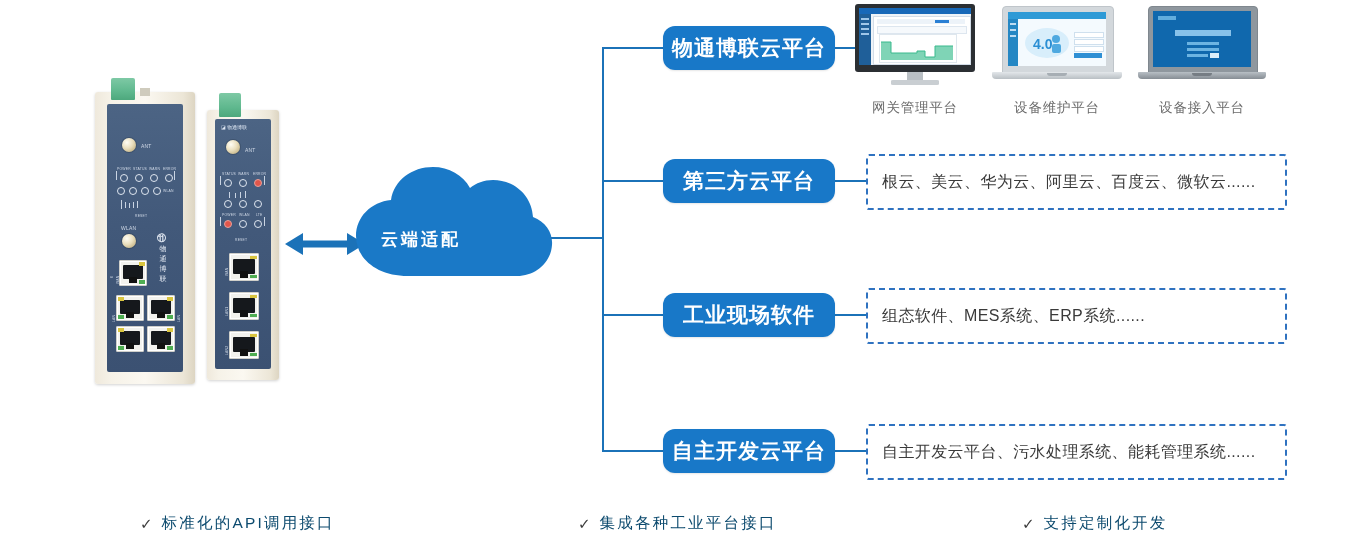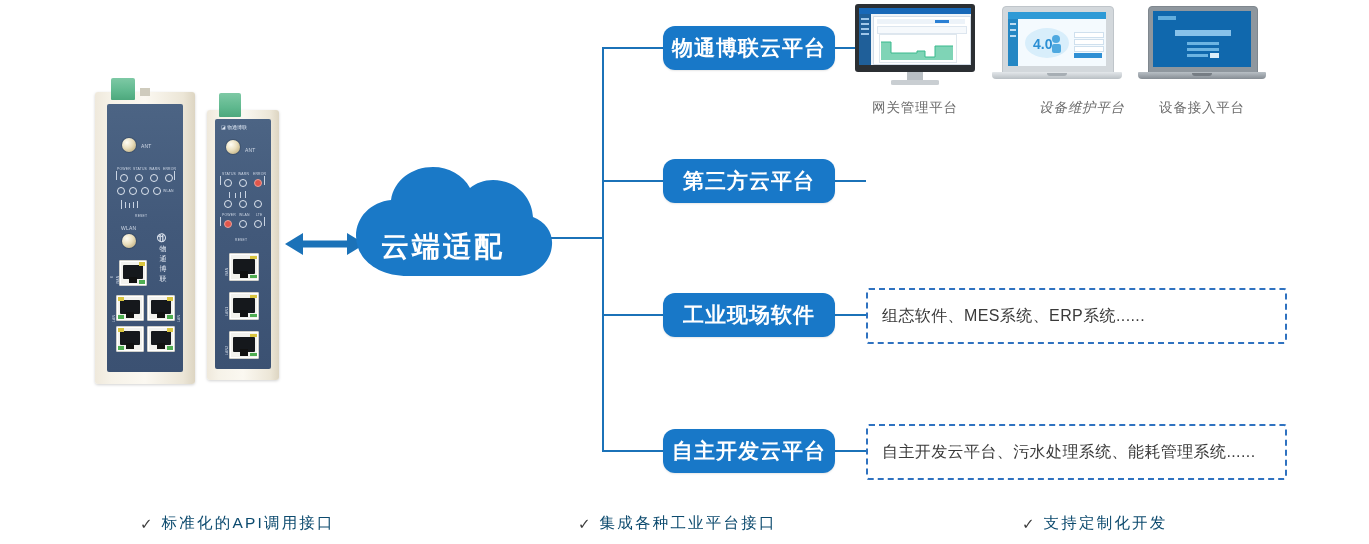--- a/index.html
+++ b/index.html
@@ -41,21 +41,21 @@
   .rj45 .y{position:absolute;width:22%;height:14%;background:#d9c540;top:6%;}
   .rj45 .g{position:absolute;width:22%;height:14%;background:#4fae52;bottom:6%;}
   .brandmark{position:absolute;color:#e6ecf5;font-size:9px;font-weight:700;}
   .brandcn{position:absolute;color:#e6ecf5;font-size:7px;line-height:10px;text-align:center;}
   .topbrand{position:absolute;color:#dde6f2;font-size:5px;white-space:nowrap;}
 
   
   .dblarrow{position:absolute;}
 
   
-  .cloud-label{position:absolute;color:#ffffff;font-size:28px;font-weight:700;
+  .cloud-label{position:absolute;color:#ffffff;font-size:17px;font-weight:700;
     letter-spacing:3px;white-space:nowrap;}
 
   
   .line{position:absolute;background:#1b72b8;}
 
   
   .pill{position:absolute;background:#1878c8;border-radius:12px;
     display:flex;align-items:center;justify-content:center;
     color:#ffffff;font-size:21px;font-weight:700;letter-spacing:1px;
     box-shadow:0 1px 2px rgba(0,0,0,.10);}
@@ -271,20 +271,23 @@
   <div class="line" style="left:834px;top:47px;width:32px;height:2px;"></div>
   <div class="line" style="left:834px;top:180px;width:32px;height:2px;"></div>
   <div class="line" style="left:834px;top:314px;width:32px;height:2px;"></div>
   <div class="line" style="left:834px;top:450px;width:32px;height:2px;"></div>
 
   <div class="pill" style="left:663px;top:159px;width:172px;height:44px;">第三方云平台</div>
   <div class="pill" style="left:663px;top:26px;width:172px;height:44px;">物通博联云平台</div>
   <div class="pill" style="left:663px;top:293px;width:172px;height:44px;">工业现场软件</div>
   <div class="pill" style="left:663px;top:429px;width:172px;height:44px;">自主开发云平台</div>
 
+  <div class="dashbox" style="left:866px;top:154px;width:417px;height:52px;">
+    <span>根云、美云、华为云、阿里云、百度云、微软云......</span>
+  </div>
   <div class="dashbox" style="left:866px;top:288px;width:417px;height:52px;">
     <span>组态软件、MES系统、ERP系统......</span>
   </div>
   <div class="dashbox" style="left:866px;top:424px;width:417px;height:52px;">
     <span>自主开发云平台、污水处理系统、能耗管理系统......</span>
   </div>
 
   <div class="thumb" style="left:855px;top:4px;width:120px;height:82px;">
     <div class="mon-bez" style="left:0;top:0;width:120px;height:68px;"></div>
     <div class="mon-scr" style="left:4px;top:4px;width:112px;height:57px;">
@@ -341,21 +344,21 @@
       <div class="bar" style="left:34px;top:31px;width:32px;height:3px;background:#6cb4e2;"></div>
       <div class="bar" style="left:34px;top:37px;width:32px;height:3px;background:#6cb4e2;"></div>
       <div class="bar" style="left:34px;top:43px;width:21px;height:3px;background:#6cb4e2;"></div>
       <div class="bar" style="left:57px;top:42px;width:9px;height:5px;background:#dceefa;"></div>
     </div>
     <div class="lt-base" style="left:0;top:66px;width:128px;height:7px;background:linear-gradient(180deg,#b8bfc5,#868d94);"></div>
     <div class="lt-notch" style="left:54px;top:67px;width:20px;height:3px;background:#767d84;"></div>
   </div>
 
   <div class="caption" style="left:855px;top:99px;width:120px;">网关管理平台</div>
-  <div class="caption" style="left:1017px;top:99px;width:130px;font-style:italic;">设备维护平台</div>
+  <div class="caption" style="left:992px;top:99px;width:130px;">设备维护平台</div>
   <div class="caption" style="left:1138px;top:99px;width:128px;">设备接入平台</div>
 
   <div class="foot" style="left:140px;top:513px;">
     <span class="chk">✓</span>
     <span class="txt">标准化的API调用接口</span>
   </div>
   <div class="foot" style="left:578px;top:513px;">
     <span class="chk">✓</span>
     <span class="txt">集成各种工业平台接口</span>
   </div>

